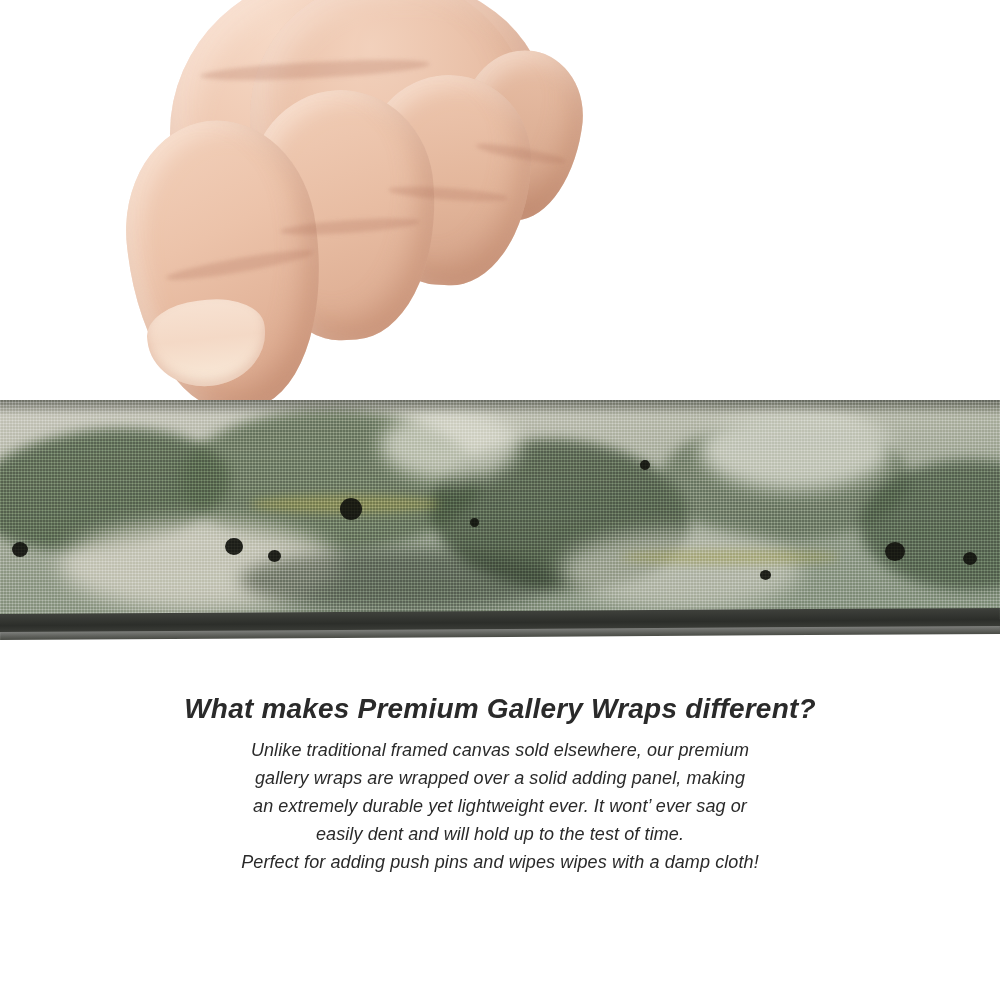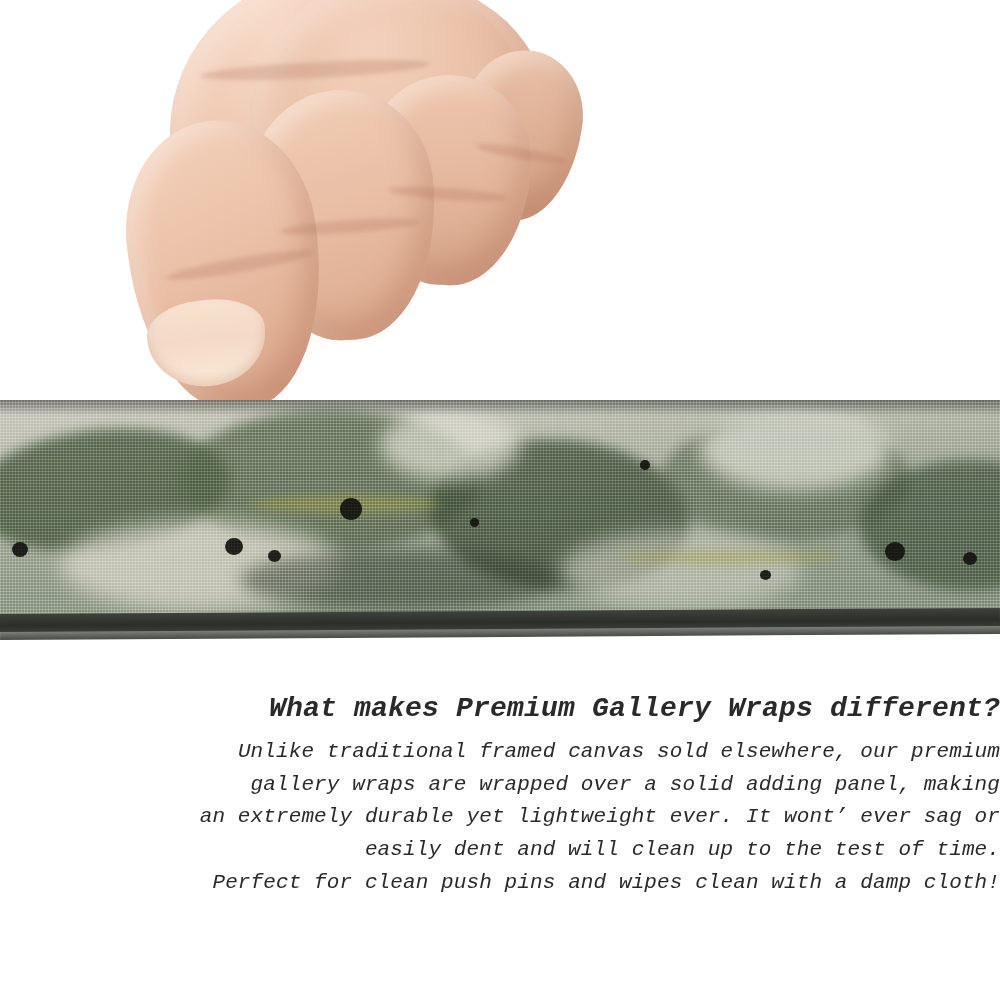--- a/index.html
+++ b/index.html
@@ -202,34 +202,34 @@
     transform: rotate(-0.35deg);
     transform-origin: left center;
   }
 
   
   .caption {
     position: absolute;
     left: 0;
     top: 690px;
     width: 1000px;
-    text-align: right;
+    text-align: center;
     color: #2a2a2a;
-    font-family: Liberation Mono, monospace;
+    font-family: Liberation Sans, sans-serif;
     font-style: italic;
   }
   .caption-title {
     font-size: 28px;
     font-weight: bold;
     line-height: 1.35;
     margin-bottom: 8px;
     letter-spacing: 0.2px;
   }
   .caption-line {
-    font-size: 21px;
+    font-size: 18px;
     line-height: 1.56;
     letter-spacing: 0.1px;
   }
 </style>
 </head>
 <body>
 
 <div class="page">
 
   <div class="photo-area">
@@ -278,17 +278,17 @@
 
     <div class="panel-edge"></div>
     <div class="panel-edge-light"></div>
   </div>
 
   <div class="caption">
     <div class="caption-title">What makes Premium Gallery Wraps different?</div>
     <div class="caption-line">Unlike traditional framed canvas sold elsewhere, our premium</div>
     <div class="caption-line">gallery wraps are wrapped over a solid adding panel, making</div>
     <div class="caption-line">an extremely durable yet lightweight ever. It wont’ ever sag or</div>
-    <div class="caption-line">easily dent and will clean up to the test of time.</div>
-    <div class="caption-line">Perfect for clean push pins and wipes clean with a damp cloth!</div>
+    <div class="caption-line">easily dent and will hold up to the test of time.</div>
+    <div class="caption-line">Perfect for adding push pins and wipes wipes with a damp cloth!</div>
   </div>
 
 </div>
 
 </body></html>

